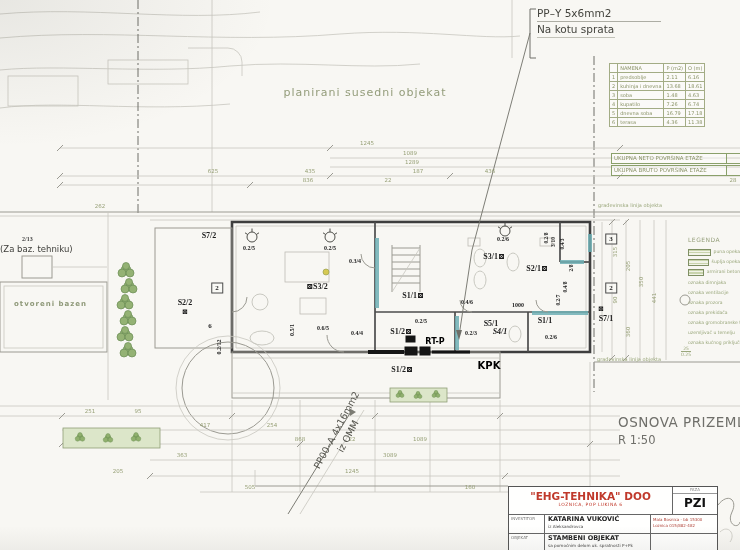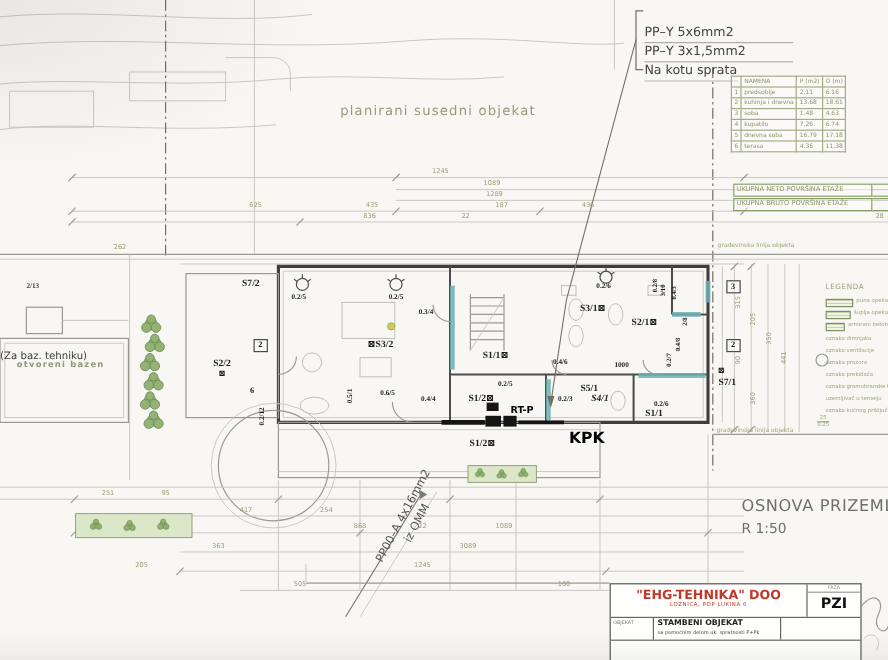--- a/index.html
+++ b/index.html
@@ -18,37 +18,37 @@
   #trees-layer use{fill:#83a75e;stroke:#527a3a;stroke-width:.7;opacity:.85;}
   #lamps-layer use{stroke:#4f4f4a;stroke-width:1;fill:none;}
   
   .plabel{position:absolute;transform:translate(-50%,-50%);white-space:nowrap;
           font-family:"Liberation Serif","DejaVu Serif","DejaVu Sans",serif;
           font-weight:700;color:#1d1d1d;font-size:8px;line-height:1;}
   .plabel.bx{border:1px solid #4a4a4a;padding:1px 3px;background:rgba(250,250,246,.6);}
   .plabel.b{font-family:"DejaVu Sans",sans-serif;font-size:7px;color:#000;}
   .dim{position:absolute;transform:translate(-50%,-50%);white-space:nowrap;
        color:#97a077;font-size:5.5px;line-height:1;}
-  #notes{left:537px;top:20px;font-size:10.5px;color:#44443e;line-height:15px;width:124px;}
+  #notes{left:537px;top:6px;font-size:10.5px;color:#44443e;line-height:15px;width:124px;}
   #notes .nline{border-bottom:1px solid #adada4;white-space:nowrap;}
   #notes .nfoot{white-space:nowrap;border-bottom:1px solid #c2c2b8;width:78px;}
   #area-table{left:609px;top:63px;border-collapse:collapse;background:rgba(255,255,255,.4);}
   #area-table th,#area-table td{border:0.7px solid #a3ac85;color:#8b9468;font-weight:400;
       font-size:5px;line-height:8px;height:8px;padding:0 2px;text-align:left;white-space:nowrap;}
   #totals{left:611px;top:153px;}
   #totals .trow{display:flex;margin-bottom:1px;}
   #totals .tlabel{width:110px;border:1px solid #8aa06a;color:#8b9468;font-size:5.5px;
       line-height:9px;height:9px;padding:0 2px;white-space:nowrap;background:rgba(255,255,255,.4);}
   #totals .tval{width:16px;border:1px solid #8aa06a;border-left:none;height:9px;}
   #neighbor{left:250px;top:86px;width:230px;text-align:center;color:#939c7a;
             font-size:11px;letter-spacing:1px;white-space:nowrap;}
   .sitetext{color:#8e9878;}
   #pool-num{left:22px;top:236px;font-size:6px;color:#3e3e3e;font-weight:700;
             font-family:"Liberation Serif",serif;}
-  #pool-note{left:0px;top:244px;font-size:8.5px;color:#3c3c38;white-space:nowrap;margin-top:48px;}
+  #pool-note{left:0px;top:244px;font-size:8.5px;color:#3c3c38;white-space:nowrap;}
   #pool-label{left:14px;top:300px;font-size:7px;letter-spacing:1px;font-weight:bold;}
   .gline{font-size:5px;color:#9aa77b;white-space:nowrap;}
   #legend{left:688px;top:236px;width:52px;}
   #legend .ltitle{color:#96a07c;font-size:6px;letter-spacing:.5px;margin-bottom:6px;}
   .lsw-row{display:flex;align-items:center;margin-bottom:3px;}
   .lsw{width:24px;height:5px;border:1px solid #7f8f63;margin-right:3px;
        background:repeating-linear-gradient(180deg,#c9d4ad 0 1px,#f1f3e8 1px 2.5px);}
   .lsw-label,.litem{color:#9aa77b;font-size:4.5px;line-height:1.1;white-space:nowrap;}
   .litem{margin-top:5px;}
   #legend-mark{left:681px;top:346px;color:#9aa77b;font-size:4.5px;text-align:center;line-height:1.2;}
@@ -298,23 +298,23 @@
       <span class="plabel b" style="left: 435px; top: 342px; font-size: 8px; transform: translate(-50%, -50%);">RT-P</span>
       <span class="plabel" style="left: 402px; top: 370px; font-size: 8px; transform: translate(-50%, -50%);">S1/2⊠</span>
       <span class="plabel" style="left: 503px; top: 239px; font-size: 6px; transform: translate(-50%, -50%);">0.2/6</span>
       <span class="plabel" style="left: 494px; top: 257px; font-size: 8px; transform: translate(-50%, -50%);">S3/1⊠</span>
       <span class="plabel" style="left: 537px; top: 269px; font-size: 8px; transform: translate(-50%, -50%);">S2/1⊠</span>
       <span class="plabel" style="left: 467px; top: 302px; font-size: 6px; transform: translate(-50%, -50%);">0.4/6</span>
       <span class="plabel" style="left: 518px; top: 305px; font-size: 6px; transform: translate(-50%, -50%);">1000</span>
       <span class="plabel" style="left: 491px; top: 324px; font-size: 8px; transform: translate(-50%, -50%);">S5/1</span>
       <span class="plabel" style="left: 471px; top: 333px; font-size: 6px; transform: translate(-50%, -50%);">0.2/3</span>
       <span class="plabel" style="left: 500px; top: 332px; font-size: 8px; transform: translate(-50%, -50%); font-style: italic;">S4/1</span>
-      <span class="plabel" style="left: 545px; top: 321px; font-size: 8px; transform: translate(-50%, -50%); margin-top: 24px;">S1/1</span>
+      <span class="plabel" style="left: 545px; top: 321px; font-size: 8px; transform: translate(-50%, -50%);">S1/1</span>
       <span class="plabel" style="left: 551px; top: 337px; font-size: 6px; transform: translate(-50%, -50%);">0.2/6</span>
-      <span class="plabel b" style="left: 489px; top: 366px; font-size: 13px; transform: translate(-50%, -50%);">KPK</span>
+      <span class="plabel b" style="left: 489px; top: 366px; font-size: 10px; transform: translate(-50%, -50%);">KPK</span>
       <span class="plabel" style="left: 559px; top: 300px; font-size: 5.5px; transform: translate(-50%, -50%) rotate(-90deg);">0.2/7</span>
       <span class="plabel" style="left: 566px; top: 287px; font-size: 5.5px; transform: translate(-50%, -50%) rotate(-90deg);">0.4/8</span>
       <span class="plabel" style="left: 572px; top: 268px; font-size: 5.5px; transform: translate(-50%, -50%) rotate(-90deg);">2/8</span>
       <span class="plabel" style="left: 563px; top: 244px; font-size: 5.5px; transform: translate(-50%, -50%) rotate(-90deg);">0.4/3</span>
       <span class="plabel" style="left: 554px; top: 242px; font-size: 5.5px; transform: translate(-50%, -50%) rotate(-90deg);">3/10</span>
       <span class="plabel" style="left: 547px; top: 238px; font-size: 5.5px; transform: translate(-50%, -50%) rotate(-90deg);">0.2/8</span>
       <span class="plabel" style="left: 601px; top: 309px; font-size: 7px; transform: translate(-50%, -50%);">⊠</span>
       <span class="plabel" style="left: 606px; top: 319px; font-size: 8px; transform: translate(-50%, -50%);">S7/1</span>
       <span class="plabel bx" style="left: 611px; top: 239px; font-size: 7px; transform: translate(-50%, -50%);">3</span>
       <span class="plabel bx" style="left: 611px; top: 288px; font-size: 7px; transform: translate(-50%, -50%);">2</span>
@@ -345,21 +345,20 @@
       <span class="dim" style="left: 182px; top: 456px; font-size: 5.5px; transform: translate(-50%, -50%);">363</span>
       <span class="dim" style="left: 390px; top: 456px; font-size: 5.5px; transform: translate(-50%, -50%);">3089</span>
       <span class="dim" style="left: 118px; top: 472px; font-size: 5.5px; transform: translate(-50%, -50%);">205</span>
       <span class="dim" style="left: 352px; top: 472px; font-size: 5.5px; transform: translate(-50%, -50%);">1245</span>
       <span class="dim" style="left: 250px; top: 488px; font-size: 5.5px; transform: translate(-50%, -50%);">505</span>
       <span class="dim" style="left: 470px; top: 488px; font-size: 5.5px; transform: translate(-50%, -50%);">160</span>
     </div>
 
   <div id="notes" class="abs">
     <div class="nline">PP–Y 5x6mm2</div>
-    <div class="nline">PP–Y 3x1,5mm2</div>
     <div class="nfoot">Na kotu sprata</div>
   </div>
 
   <table id="area-table" class="abs">
     <thead>
         <tr>
           <th></th>
           <th>NAMENA</th>
           <th>P (m2)</th>
           <th>O (m)</th>
@@ -467,20 +466,31 @@
       <div class="company-cell">
         <div class="company">"EHG-TEHNIKA" DOO</div>
         <div class="company-sub">LOZNICA, POP LUKINA 6</div>
       </div>
       <div class="phase-cell">
         <div class="phase-label">FAZA</div>
         <div class="phase">PZI</div>
       </div>
     </div>
     <div class="row">
+      <div class="rlabel">INVESTITOR</div>
+      <div class="rmain">
+        <div class="big">KATARINA VUKOVIĆ</div>
+        <div class="sub">iz Aleksandrovca</div>
+      </div>
+      <div class="raddr">
+        <div>Mala Bosnica - bb 15300</div>
+        <div>Loznica 015/882-482</div>
+      </div>
+    </div>
+    <div class="row">
       <div class="rlabel">OBJEKAT</div>
       <div class="rmain">
         <div class="big">STAMBENI OBJEKAT</div>
         <div class="sub">sa pomoćnim delom uk. spratnosti P+Pk</div>
       </div>
       <div class="raddr"></div>
     </div>
   </div>
 
   <div class="abs shade-tl"></div>

